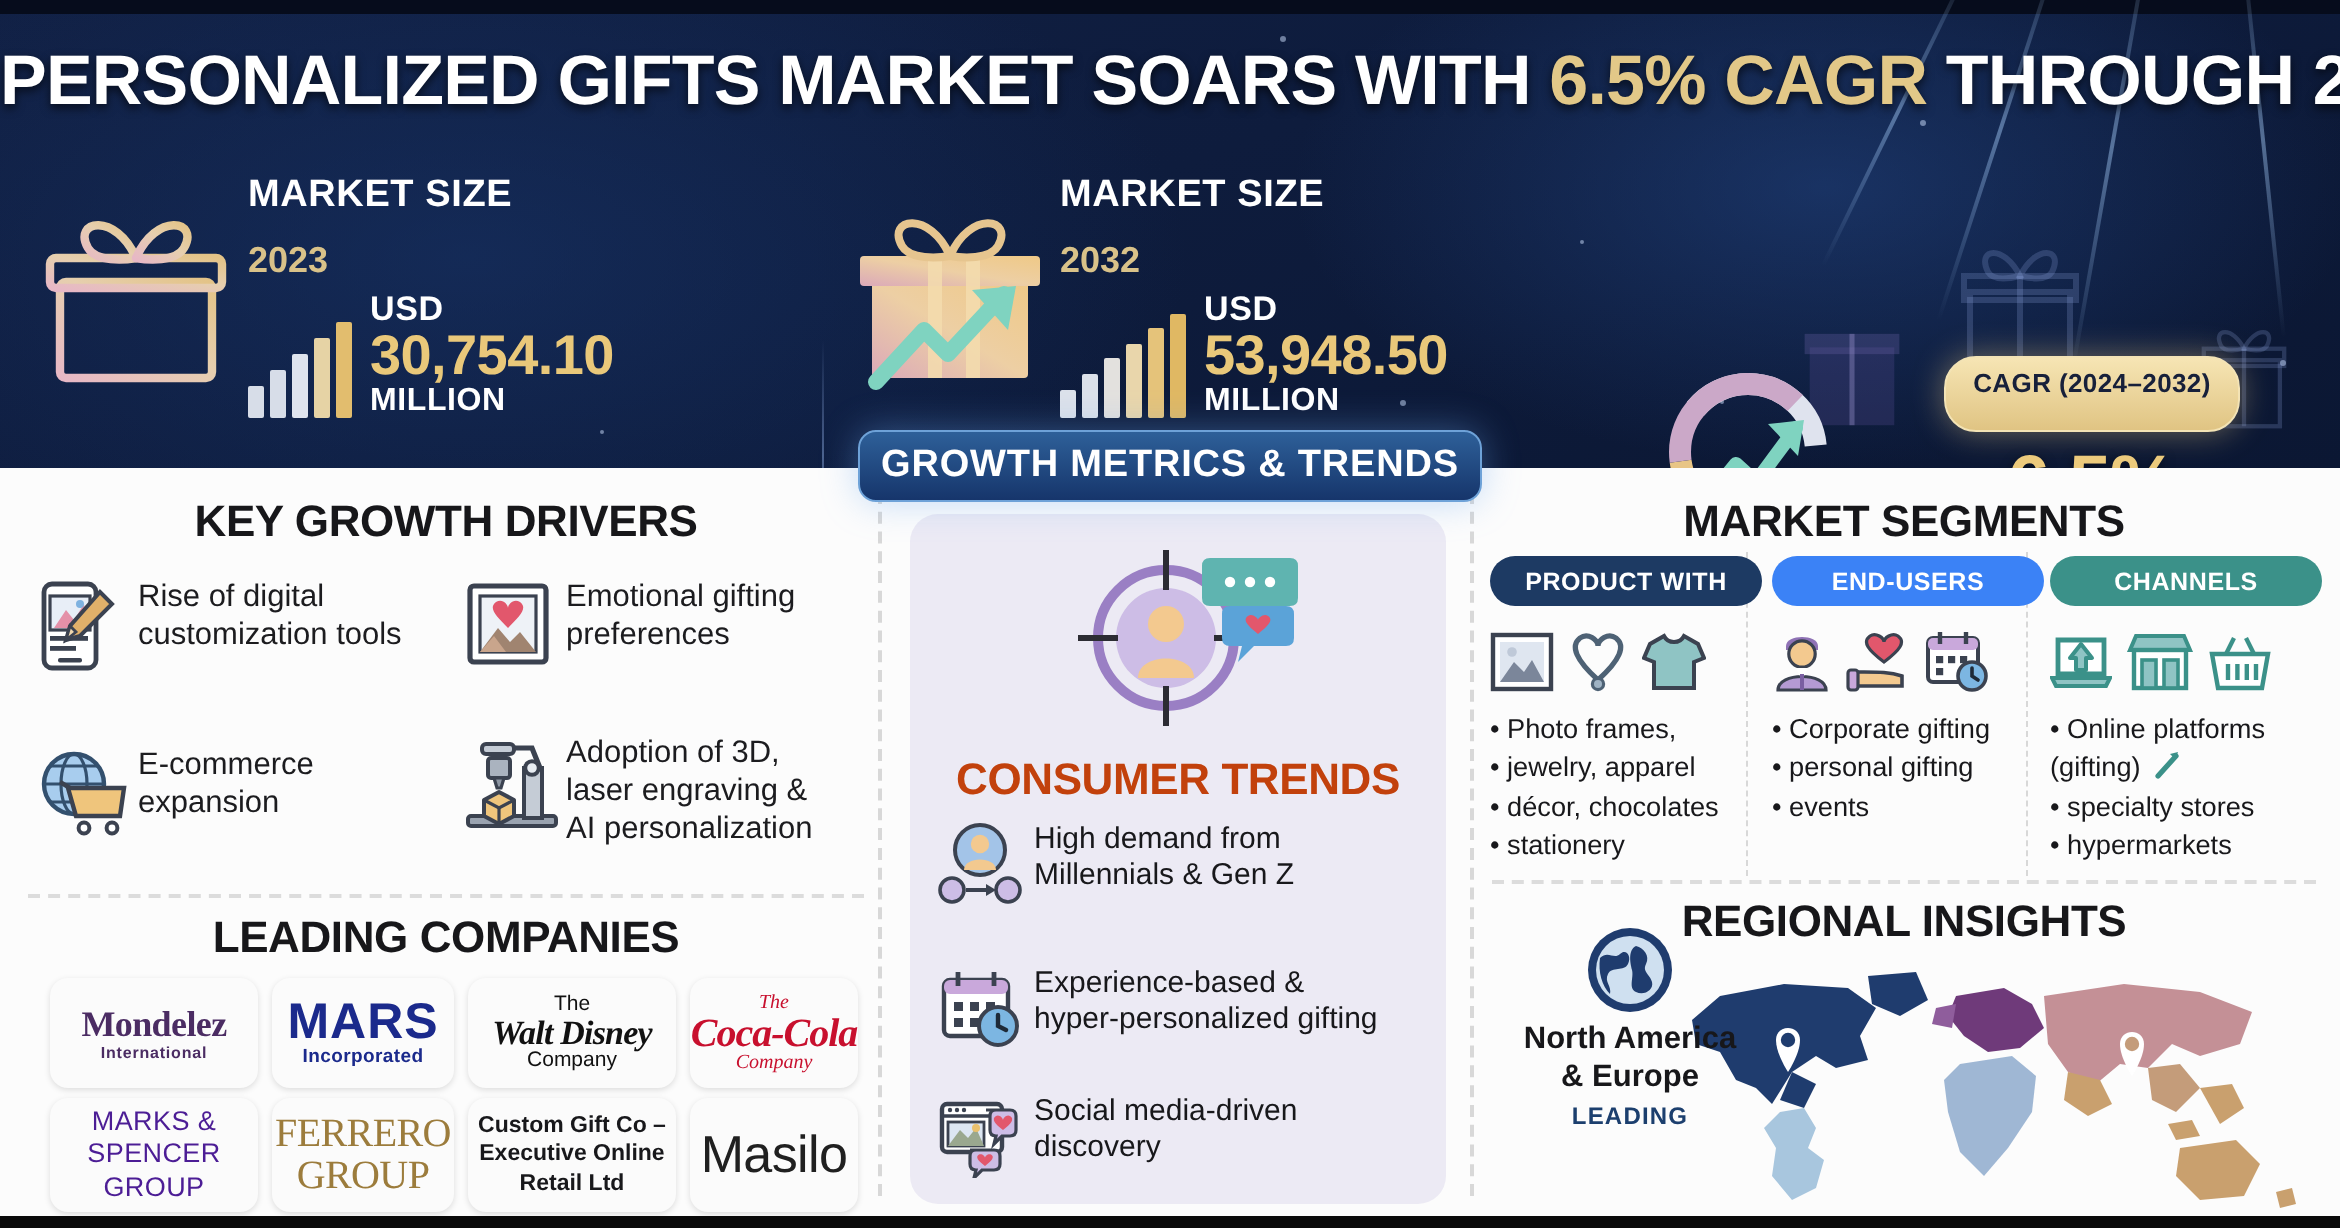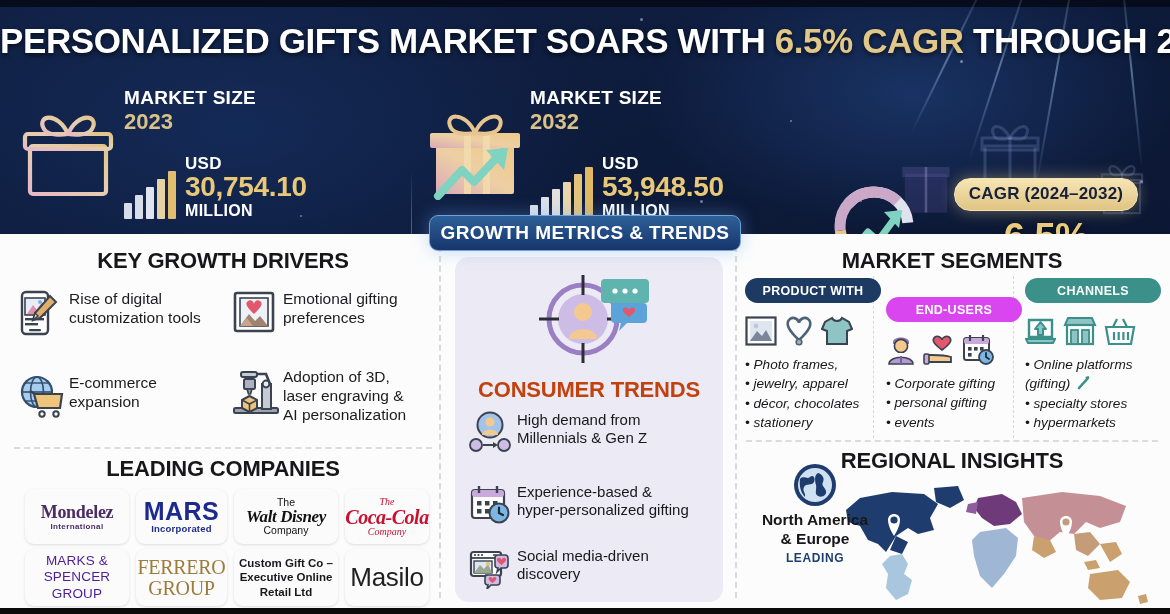--- a/index.html
+++ b/index.html
@@ -36,35 +36,35 @@
   .stat-row{ position:absolute; top:82px; left:0; width:100%; height:130px; }
   .stat{ position:absolute; display:flex; align-items:center; }
   .stat-divider{
     position:absolute; top:88px; width:1px; height:116px;
     background:linear-gradient(to bottom, rgba(140,170,230,0), rgba(150,180,235,.45), rgba(140,170,230,0));
   }
   .gift-out{ width:92px; height:88px; position:relative; flex:none; }
   .gift-filled{ width:92px; height:90px; position:relative; flex:none; }
   .stat-text{ margin-left:10px; }
   .ms-label{ font-size:19px; font-weight:800; color:#fff; letter-spacing:.3px; line-height:1.05; }
-  .ms-year{ font-size:22px; font-weight:700; color:#d9c289; line-height:1.2; margin-top:1px;}
+  .ms-year{ font-size:18px; font-weight:700; color:#d9c289; line-height:1.2; margin-top:12px;}
   .val-wrap{ display:flex; align-items:flex-end; margin-top:4px;}
   .mini-bars{ display:flex; align-items:flex-end; gap:3px; height:48px; }
   .mini-bars i{ display:block; width:8px; border-radius:1px; }
   .val-block{ margin-left:9px; }
-  .usd{ font-size:17px; font-weight:800; color:#ffffff; line-height:1; letter-spacing:.3px;margin-top:16px;}
+  .usd{ font-size:17px; font-weight:800; color:#ffffff; line-height:1; letter-spacing:.3px;}
   .bignum{ font-size:28px; font-weight:800; color:#e9c87a; line-height:1.08; letter-spacing:-.3px;}
   .million{ font-size:16px; font-weight:800; color:#ffffff; letter-spacing:.3px; line-height:1;}
 
   .cagr-box{ position:absolute; left:930px; top:96px; width:232px; text-align:center; }
   .cagr-badge{
-    display:inline-block; padding:5px 14px 6px; border-radius:16px;
+    display:inline-block; padding:5px 14px 16px; border-radius:16px;
     background:linear-gradient(180deg,#f6e5b4,#e0c483);
     border:1px solid #f3e3b5;
-    font-size:17px; font-weight:800; color:#17203a; letter-spacing:.2px;
+    font-size:13px; font-weight:800; color:#17203a; letter-spacing:.2px;
     box-shadow:0 0 16px rgba(230,200,130,.45);
   }
   .cagr-val{ margin-top:5px; font-size:38px; font-weight:800; color:#ecca7c; letter-spacing:-.5px; text-shadow:0 2px 6px rgba(0,0,0,.5);}
   .donut{ position:absolute; left:828px; top:98px; width:92px; height:92px;}
 
   .ribbon{
     position:absolute; left:429px; top:215px; width:312px; height:36px;
     background:linear-gradient(180deg,#2e6099,#16356b);
     border:1px solid #6ea2d8; border-radius:9px;
     display:flex; align-items:center; justify-content:center;
@@ -97,21 +97,21 @@
   .ct-item .tx{ font-size:15px; line-height:1.22; color:#18181b; }
 
   
   .seg-col{ position:absolute; top:44px; width:136px; }
   .seg-badge{
     height:25px; border-radius:13px; display:flex; align-items:center; justify-content:center;
     font-size:12.5px; font-weight:800; color:#fff; letter-spacing:.3px;
   }
   .seg-icons{ display:flex; gap:7px; justify-content:flex-start; margin-top:9px; height:34px; align-items:flex-end;}
   .seg-list{ margin-top:9px; font-size:13.6px; line-height:1.42; color:#18181b;}
-  .seg-list div{ white-space:nowrap;font-style:italic; }
+  .seg-list div{ white-space:nowrap; }
 
   
   .logo-card{
     position:absolute; background:#fbfbfb; border-radius:9px;
     box-shadow:0 1px 3px rgba(0,0,0,.13);
     display:flex; align-items:center; justify-content:center; text-align:center;
   }
   .lg-mondelez{ font-family:"Liberation Serif", serif; font-weight:700; font-size:18px; color:#4b2c63; letter-spacing:-.3px;}
   .lg-mondelez small{ display:block; font-family:"Liberation Sans",sans-serif; font-size:8px; font-weight:700; color:#4b2c63; letter-spacing:.4px; margin-top:-1px;}
   .lg-mars{ font-weight:800; font-size:25px; color:#1b2a8c; letter-spacing:.5px; line-height:.95;}
@@ -504,21 +504,21 @@
       </div>
       <div class="seg-list">
         <div>• Photo frames,</div>
         <div>• jewelry, apparel</div>
         <div>• décor, chocolates</div>
         <div>• stationery</div>
       </div>
     </div>
 
     <div class="seg-col" style="left:886px;">
-      <div class="seg-badge" style="background:#d946ef;margin-top:19px;">END-USERS</div>
+      <div class="seg-badge" style="background:#3b82f6;">END-USERS</div>
       <div class="seg-icons">
         <svg width="30" height="32" viewBox="0 0 30 32">
           <path d="M7 9 C7 3, 23 3, 23 9 L23 11 L7 11 Z" fill="#8f72b5"></path>
           <circle cx="15" cy="13" r="6.6" fill="#f3c98f" stroke="#3b4250" stroke-width="1.6"></circle>
           <path d="M3 31 C3 22, 27 22, 27 31 Z" fill="#b49ad3" stroke="#3b4250" stroke-width="1.6"></path>
           <path d="M12 20 L15 26 L18 20 Z" fill="#fff"></path>
           <rect x="14" y="23" width="2" height="8" fill="#7a5fa1"></rect>
         </svg>
         <svg width="32" height="30" viewBox="0 0 32 30">
           <path d="M19 15 C11 9, 8 5, 12 2 C15 0, 19 3, 19 5 C19 3, 23 0, 26 2 C30 5, 27 9, 19 15 Z" fill="#e2576c" stroke="#3b4250" stroke-width="1.6"></path>

